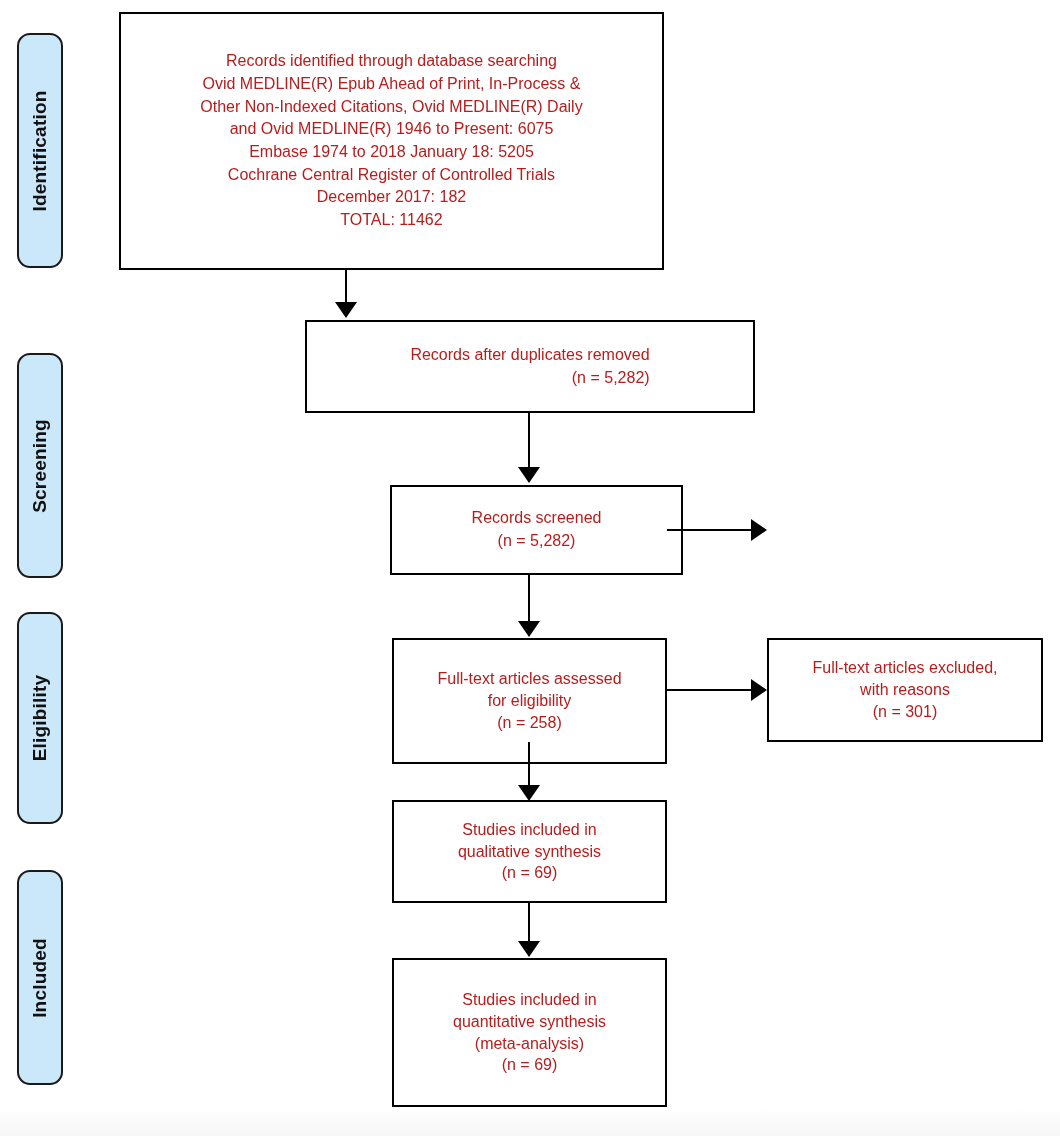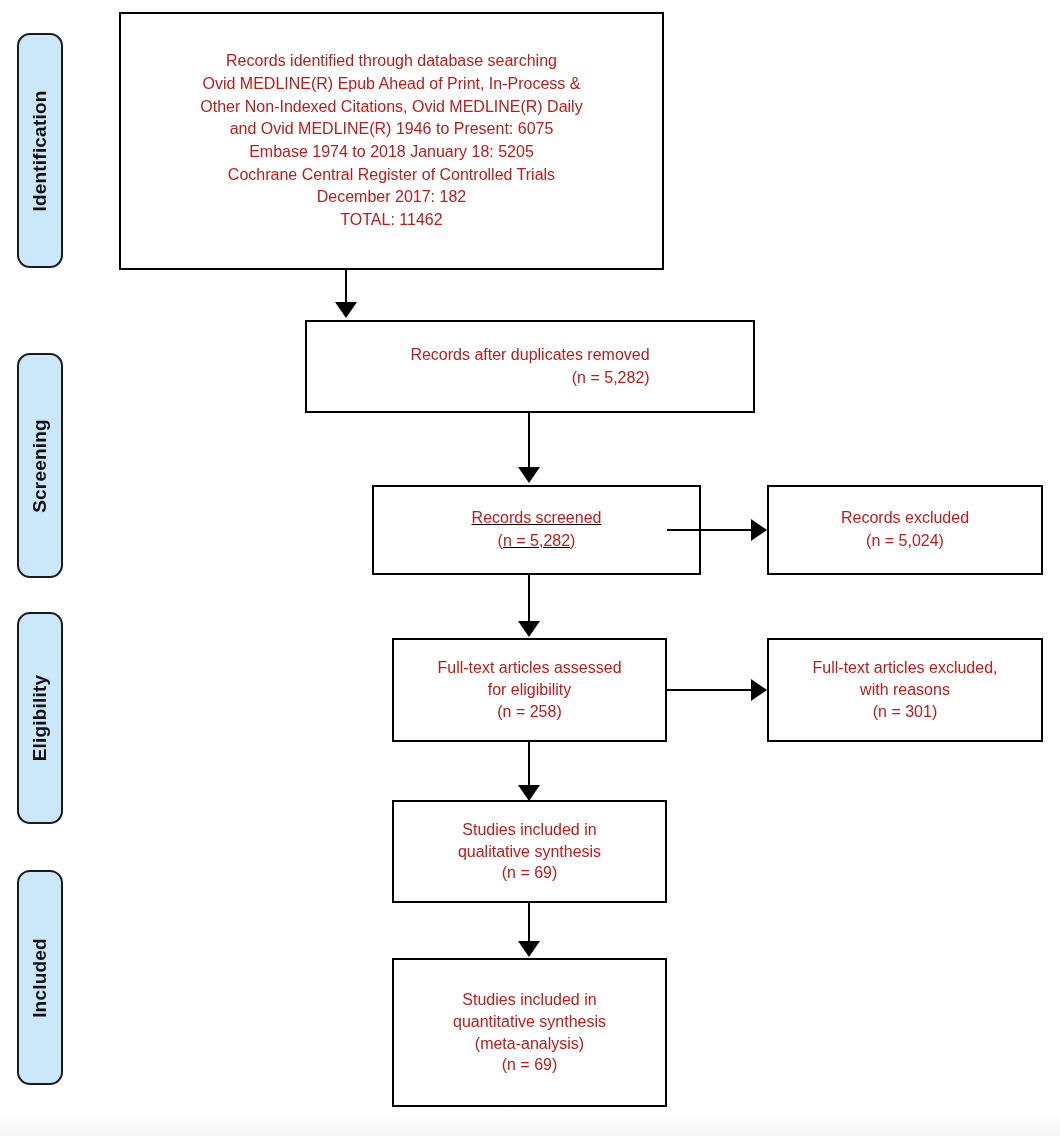--- a/index.html
+++ b/index.html
@@ -130,37 +130,33 @@
   <div class="arrow-down" style="left:335px; top:302px;"></div>
 
   <div class="box" style="left:305px; top:320px; width:450px; height:93px;text-align:right;">
     <div class="box-text">Records after duplicates removed
 (n = 5,282)</div>
   </div>
 
   <div class="vline" style="left:528px; top:413px; height:56px;"></div>
   <div class="arrow-down" style="left:518px; top:467px;"></div>
 
-  <div class="box" style="left:372px; top:485px; width:329px; height:90px;text-decoration:underline;">
+  <div class="box" style="left:390px; top:485px; width:293px; height:90px;">
     <div class="box-text">Records screened
 (n = 5,282)</div>
   </div>
 
   <div class="hline" style="left:667px; top:529px; width:88px;"></div>
   <div class="arrow-right" style="left:751px; top:519px;"></div>
 
-  <div class="box" style="left:767px; top:485px; width:276px; height:90px;">
-    <div class="box-text">Records excluded
-(n = 5,024)</div>
-  </div>
 
   <div class="vline" style="left:528px; top:575px; height:48px;"></div>
   <div class="arrow-down" style="left:518px; top:621px;"></div>
 
-  <div class="box tight" style="left:392px; top:638px; width:275px; height:104px;">
+  <div class="box tight" style="left:392px; top:638px; width:275px; height:126px;">
     <div class="box-text">Full-text articles assessed
 for eligibility
 (n = 258)</div>
   </div>
 
   <div class="hline" style="left:667px; top:689px; width:88px;"></div>
   <div class="arrow-right" style="left:751px; top:679px;"></div>
 
   <div class="box tight" style="left:767px; top:638px; width:276px; height:104px;">
     <div class="box-text">Full-text articles excluded,

